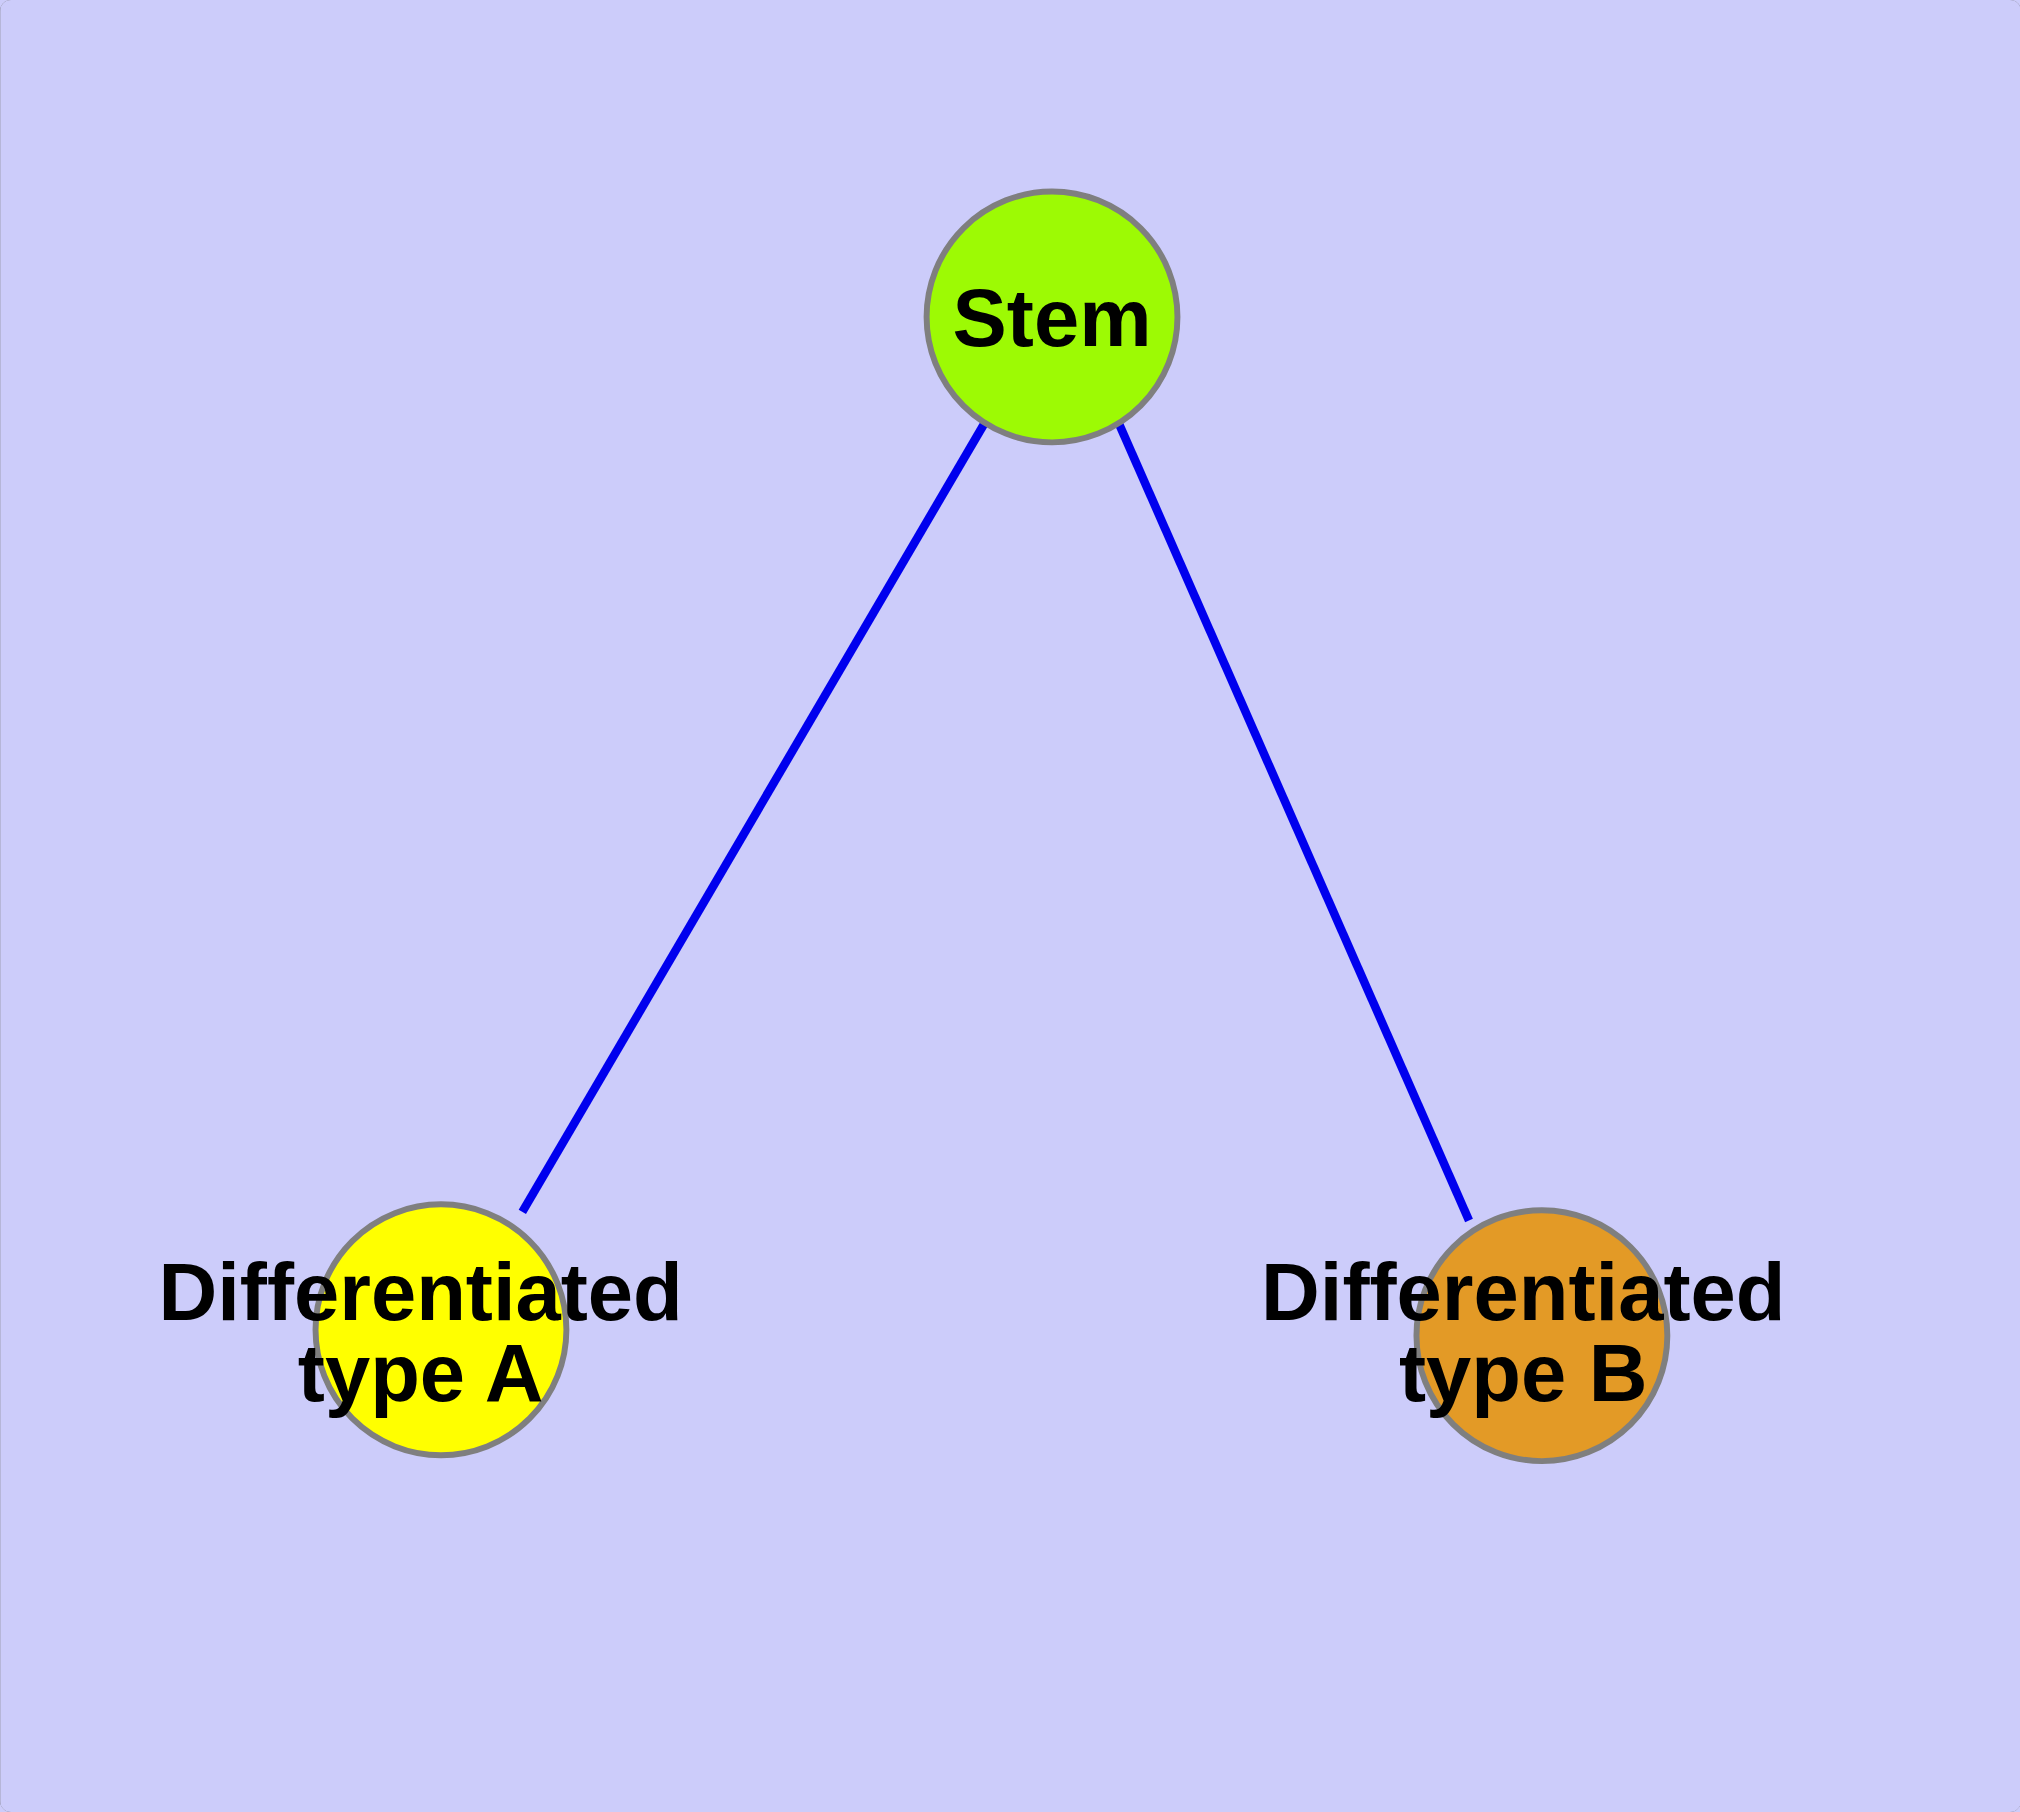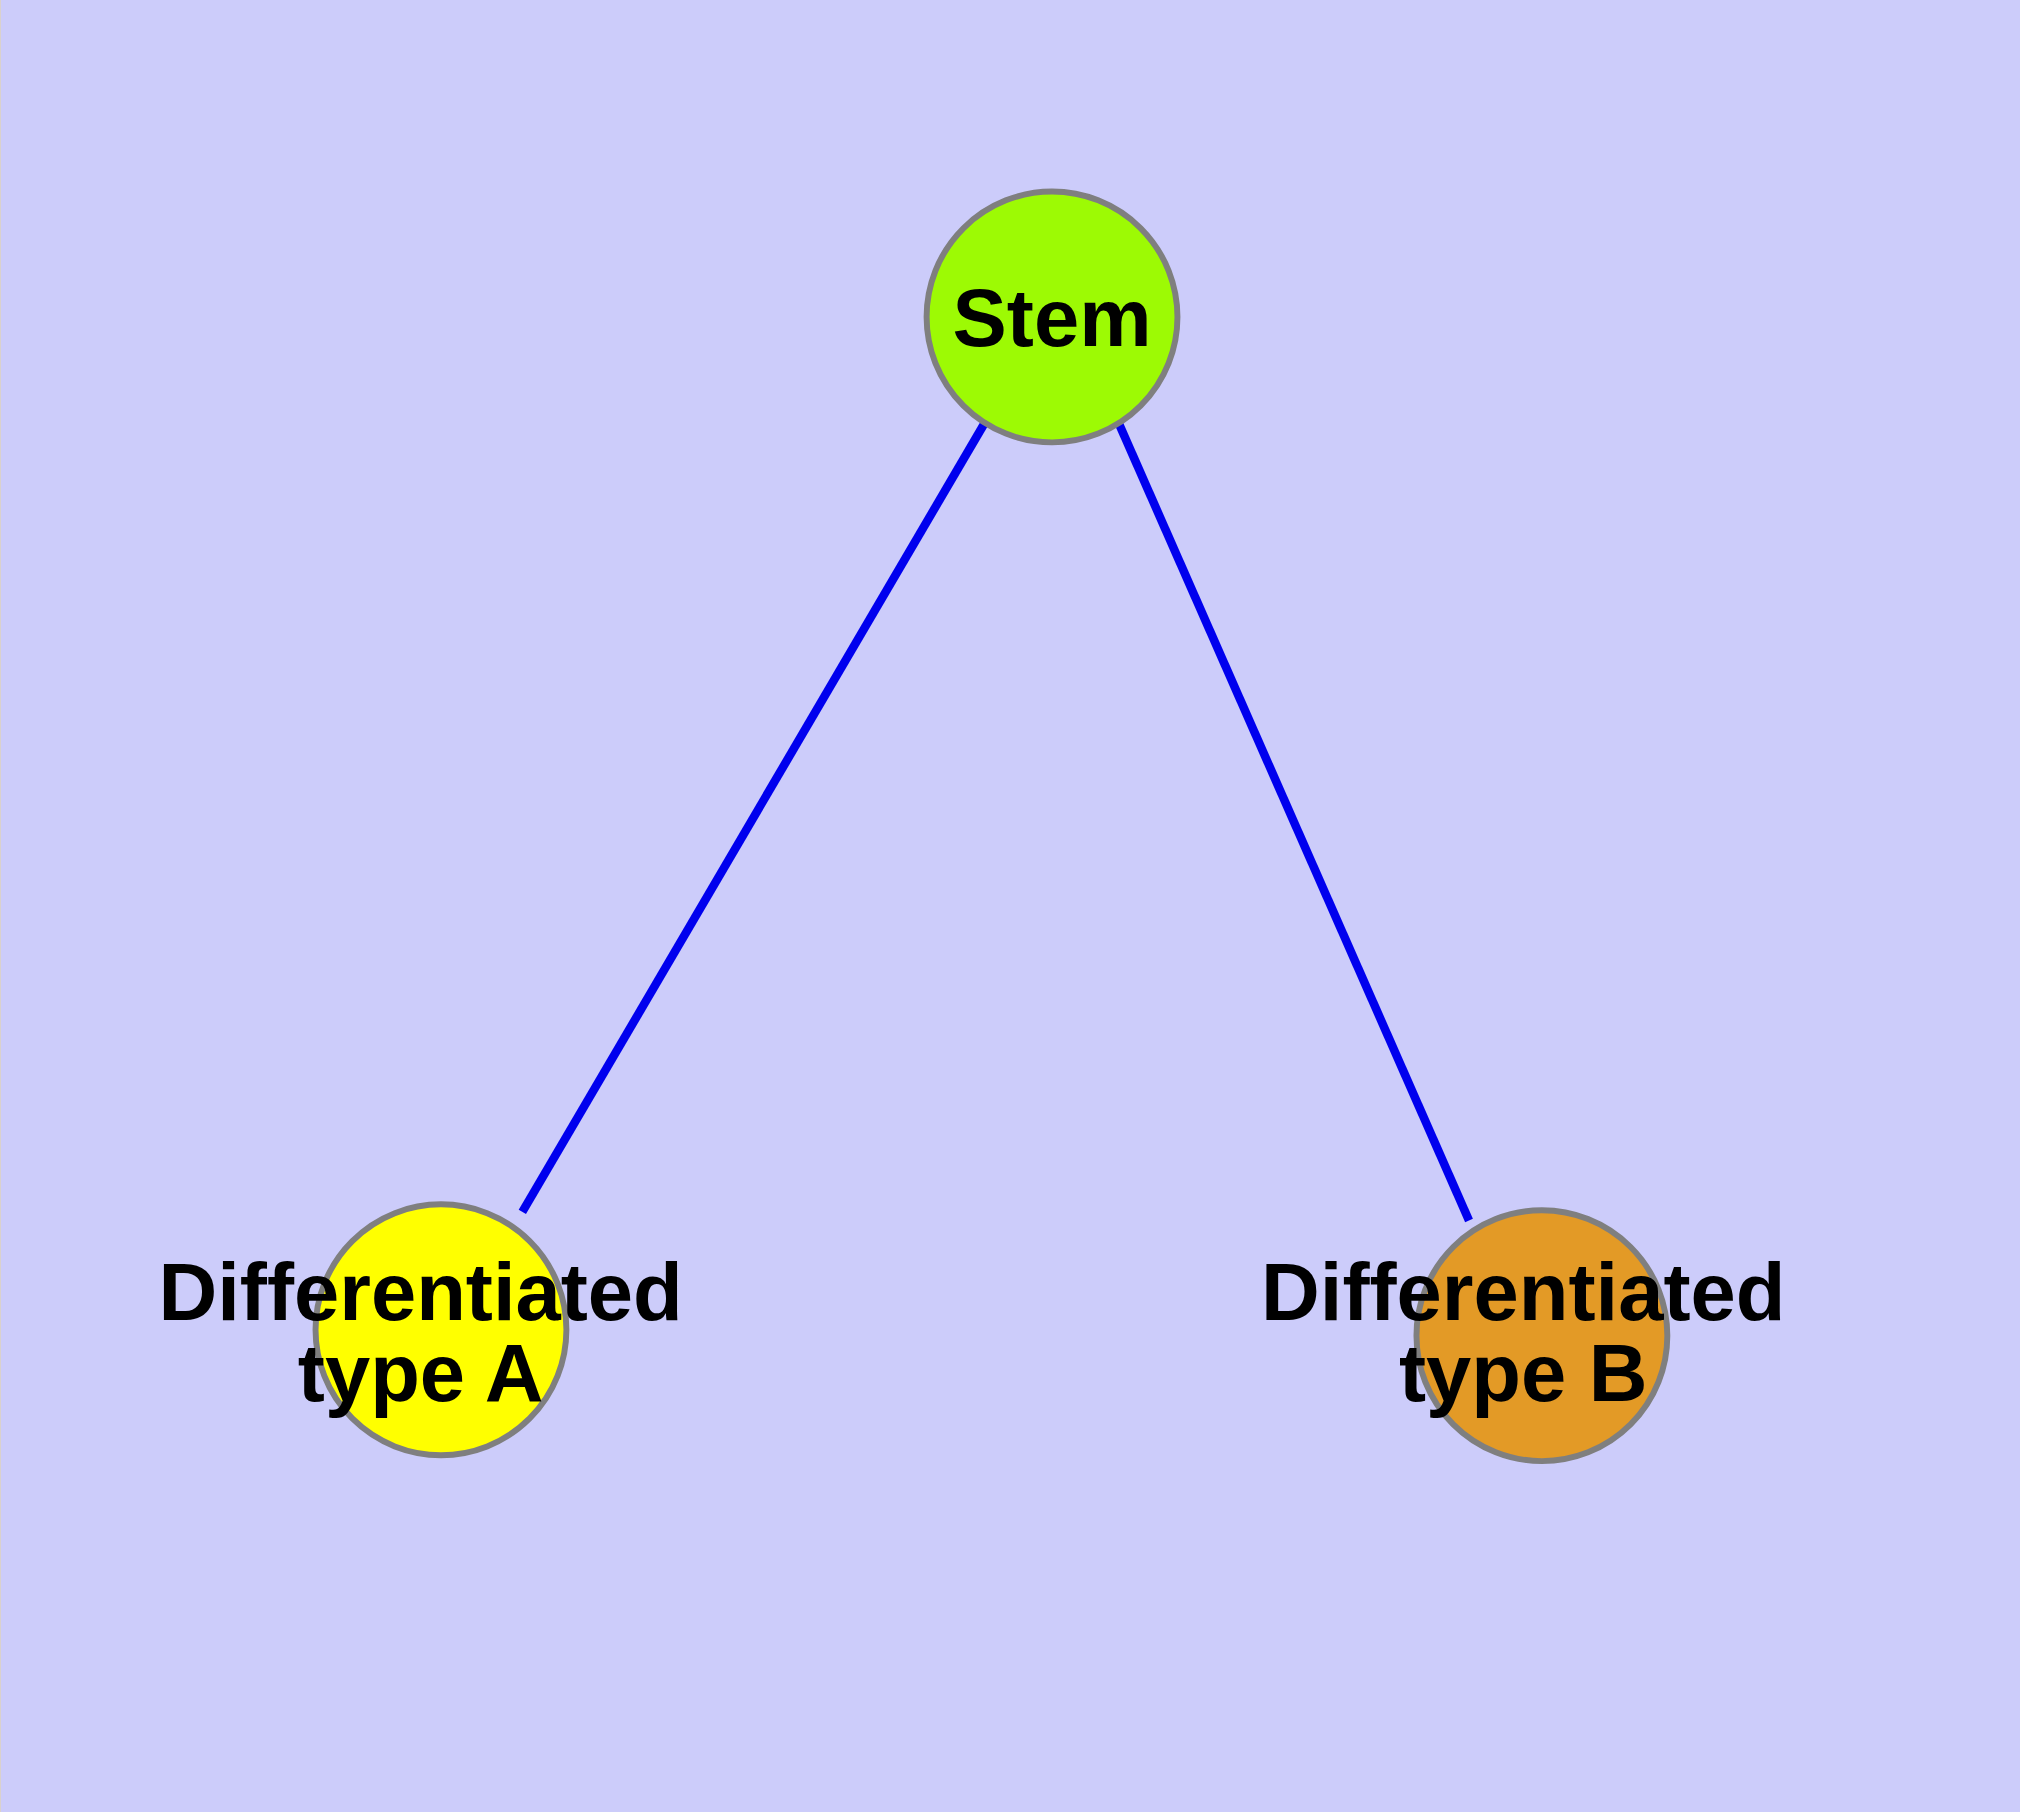--- a/index.html
+++ b/index.html
@@ -5,23 +5,24 @@
 <style>
   html, body {
     margin: 0;
     padding: 0;
     background: #ccccfa;
   }
   #stage {
     position: relative;
     width: 2021px;
     height: 1812px;
-    background: #fde047;
+    background: #737373;
     overflow: hidden;
     font-family: "Liberation Sans", "DejaVu Sans", sans-serif;
+    border-radius: 11px;
   }
   #graph-svg {
     position: absolute;
     left: 0;
     top: 0;
     width: 2021px;
     height: 1812px;
   }
   .node-circle {
     stroke: #7f7f7f;

